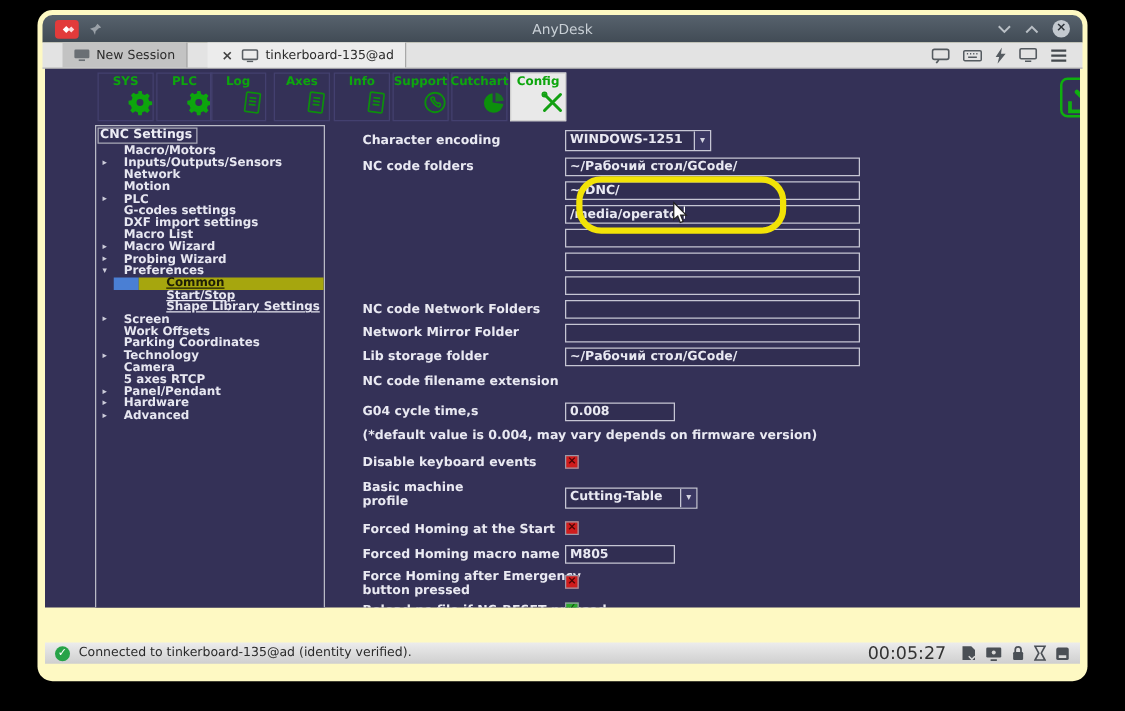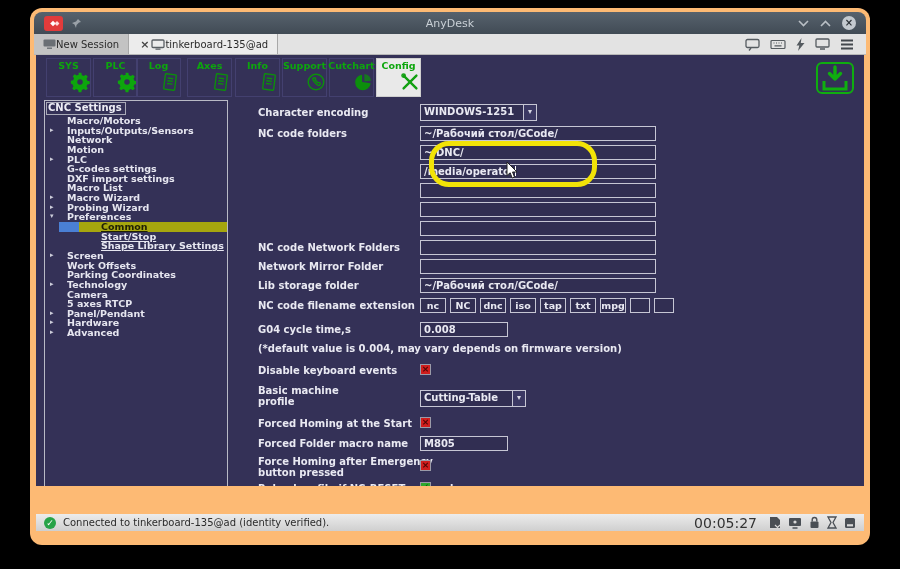--- a/index.html
+++ b/index.html
@@ -1,43 +1,43 @@
 <!DOCTYPE html>
 <html><head>
 <meta charset="utf-8">
 <style>
   * { margin:0; padding:0; box-sizing:border-box; }
   html,body { width:900px; height:569px; background:#000; font-family:"DejaVu Sans", sans-serif; overflow:hidden; }
   .page { position:relative; width:900px; height:569px; background:#000; }
 
   
   .win { position:absolute; left:30px; top:8px; width:840px; height:537px;
-         background:#fdba74; border-radius:12px; box-shadow:0 6px 24px rgba(0,0,0,.8); overflow:hidden; }
+         background:#fef9c3; border-radius:12px; box-shadow:0 6px 24px rgba(0,0,0,.8); overflow:hidden; }
 
   .titlebar { position:absolute; left:4px; right:4px; top:4px; height:22px;
               background:linear-gradient(#57626d,#414b55); border-radius:8px 8px 0 0;
               display:flex; align-items:center; padding:0 10px; }
   .tb-logo { width:19px; height:15px; background:#e23b3b; border-radius:3px; display:flex; align-items:center; justify-content:center; }
   .tb-pin { margin-left:8px; display:flex; }
   .tb-title { position:absolute; left:0; right:0; text-align:center; color:#c9d0d6; font-size:11px; }
   .tb-controls { margin-left:auto; display:flex; align-items:center; gap:11px; z-index:2; }
   .tb-min, .tb-max { display:flex; }
   .tb-close { width:14px; height:14px; border-radius:50%; background:#c3c9cf; color:#2c3238;
               font-size:10px; line-height:14px; text-align:center; font-weight:bold; }
 
   .tabbar { position:absolute; left:4px; right:4px; top:26px; height:21px; background:#e3e3e3;
             display:flex; align-items:stretch; border-bottom:1px solid #b7b7b7; }
-  .tab { display:flex; align-items:center; padding:0 9px; font-size:10px; color:#2b2b2b; }
+  .tab { display:flex; align-items:center; gap:5px; padding:0 9px; font-size:10px; color:#2b2b2b;margin-left:16px; }
   .tab-new { background:#c3c3c3; border-right:1px solid #a8a8a8; }
   .tab-session { background:#ececec; border-right:1px solid #a8a8a8; }
   .tab-x { color:#444; font-size:11px; font-weight:bold; padding:0 2px; }
   .tab-icons { margin-left:auto; display:flex; align-items:center; gap:10px; padding-right:12px; }
 
   
-  .viewport { position:absolute; left:6px; right:6px; top:47px; height:431px; background:#343157; overflow:hidden; }
+  .viewport { position:absolute; left:6px; right:6px; top:47px; height:431px; background:#343157; overflow:hidden;padding-left:32px; }
   .app { position:relative; width:100%; height:100%; color:#e9e9f2; }
 
   
   .tbtn { position:absolute; top:3px; width:45px; height:39px; border:1px solid #43406f;
           display:flex; flex-direction:column; align-items:center; }
   .tbtn .tl { font-size:9.5px; font-weight:bold; color:#0da60d; margin-top:1px; white-space:nowrap; }
   .tbtn .ti { margin-top:0px; display:flex; }
   .tbtn.active { background:#e9e9e9; border-color:#cfcfcf; }
   .dl-btn { position:absolute; top:5px; left:777px; width:44px; height:36px; display:flex; align-items:center; justify-content:center; }
 
@@ -311,50 +311,39 @@
         <div class="flabel" style="left:222px;top:187px">NC code Network Folders</div>
         <div class="tfield" style="left:384px;top:185px;width:236px"><span></span></div>
 
         <div class="flabel" style="left:222px;top:206px">Network Mirror Folder</div>
         <div class="tfield" style="left:384px;top:204px;width:236px"><span></span></div>
 
         <div class="flabel" style="left:222px;top:225px">Lib storage folder</div>
         <div class="tfield" style="left:384px;top:223px;width:236px"><span>~/Рабочий стол/GCode/</span></div>
 
         <div class="flabel" style="left:222px;top:245px">NC code filename extension</div>
-        <div class="extrow" style="left:384px;top:243px">
-          <div class="extbox">nc</div>
-          <div class="extbox">NC</div>
-          <div class="extbox">dnc</div>
-          <div class="extbox">iso</div>
-          <div class="extbox">tap</div>
-          <div class="extbox">txt</div>
-          <div class="extbox">mpg</div>
-          <div class="extbox sm"></div>
-          <div class="extbox sm"></div>
-        </div>
 
         <div class="flabel" style="left:222px;top:269px">G04 cycle time,s</div>
         <div class="tfield" style="left:384px;top:267px;width:88px"><span>0.008</span></div>
 
         <div class="note" style="left:222px;top:288px">(*default value is 0.004, may vary depends on firmware version)</div>
 
         <div class="flabel" style="left:222px;top:310px">Disable keyboard events</div>
         <div class="cb red" style="left:384px;top:309px"></div>
 
         <div class="flabel wrap" style="left:222px;top:330px;width:92px">Basic machine profile</div>
         <div class="tfield dd" style="left:384px;top:335px;width:106px;height:17px">
           <span class="dd-val">Cutting-Table</span>
           <span class="dd-btn"></span>
         </div>
 
         <div class="flabel" style="left:222px;top:363px">Forced Homing at the Start</div>
         <div class="cb red" style="left:384px;top:362px"></div>
 
-        <div class="flabel" style="left:222px;top:383px">Forced Folder macro name</div>
+        <div class="flabel" style="left:222px;top:383px">Forced Homing macro name</div>
         <div class="tfield" style="left:384px;top:381px;width:88px"><span>M805</span></div>
 
         <div class="flabel wrap" style="left:222px;top:401px;width:178px">Force Homing after Emergency button pressed</div>
         <div class="cb red" style="left:384px;top:405px"></div>
 
         <div class="flabel" style="left:222px;top:428px">Reload nc-file if NC-RESET pressed</div>
         <div class="cb green" style="left:384px;top:427px"></div>
 
         <div class="flabel" style="left:222px;top:446px">Reset Tool Nr. when controller power</div>
         <div class="cb red" style="left:384px;top:449px"></div>

